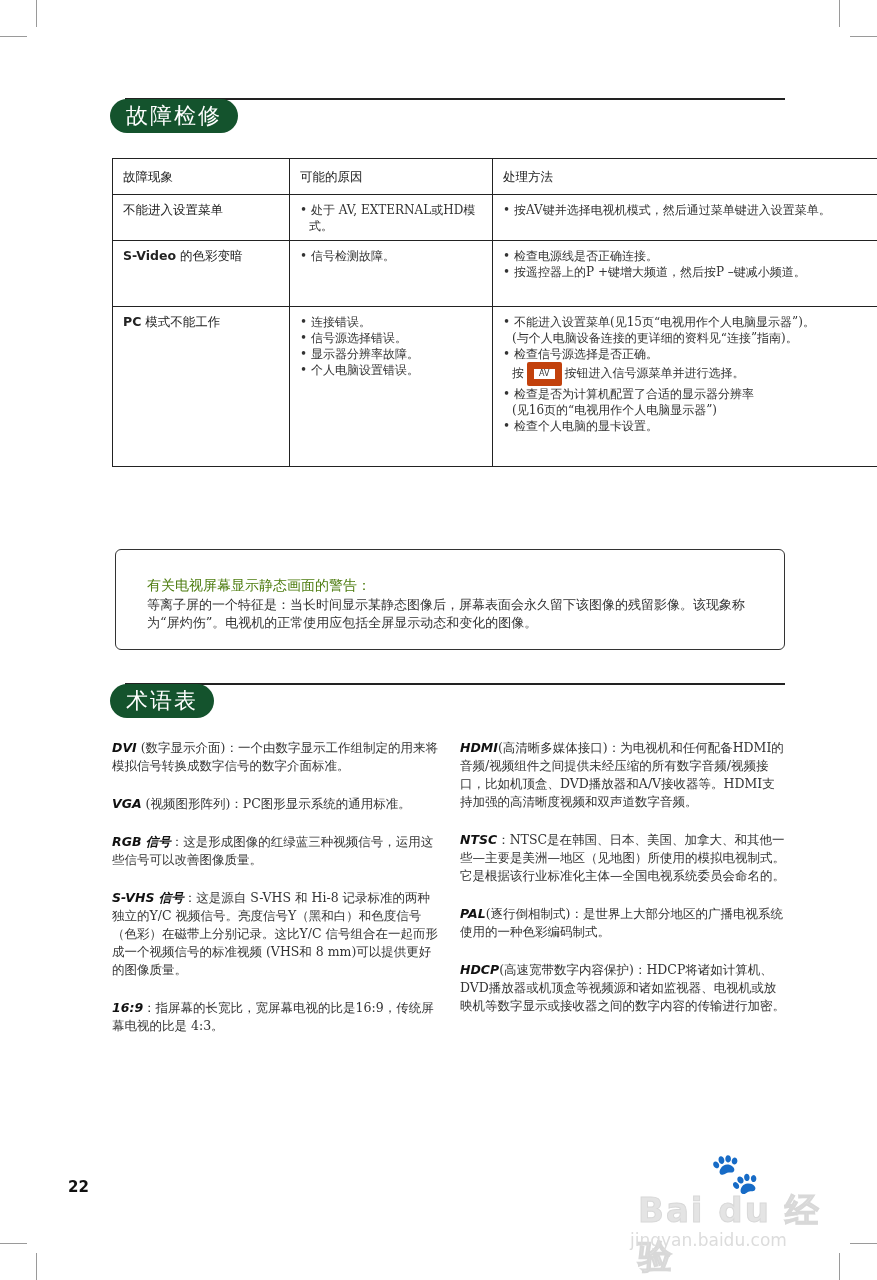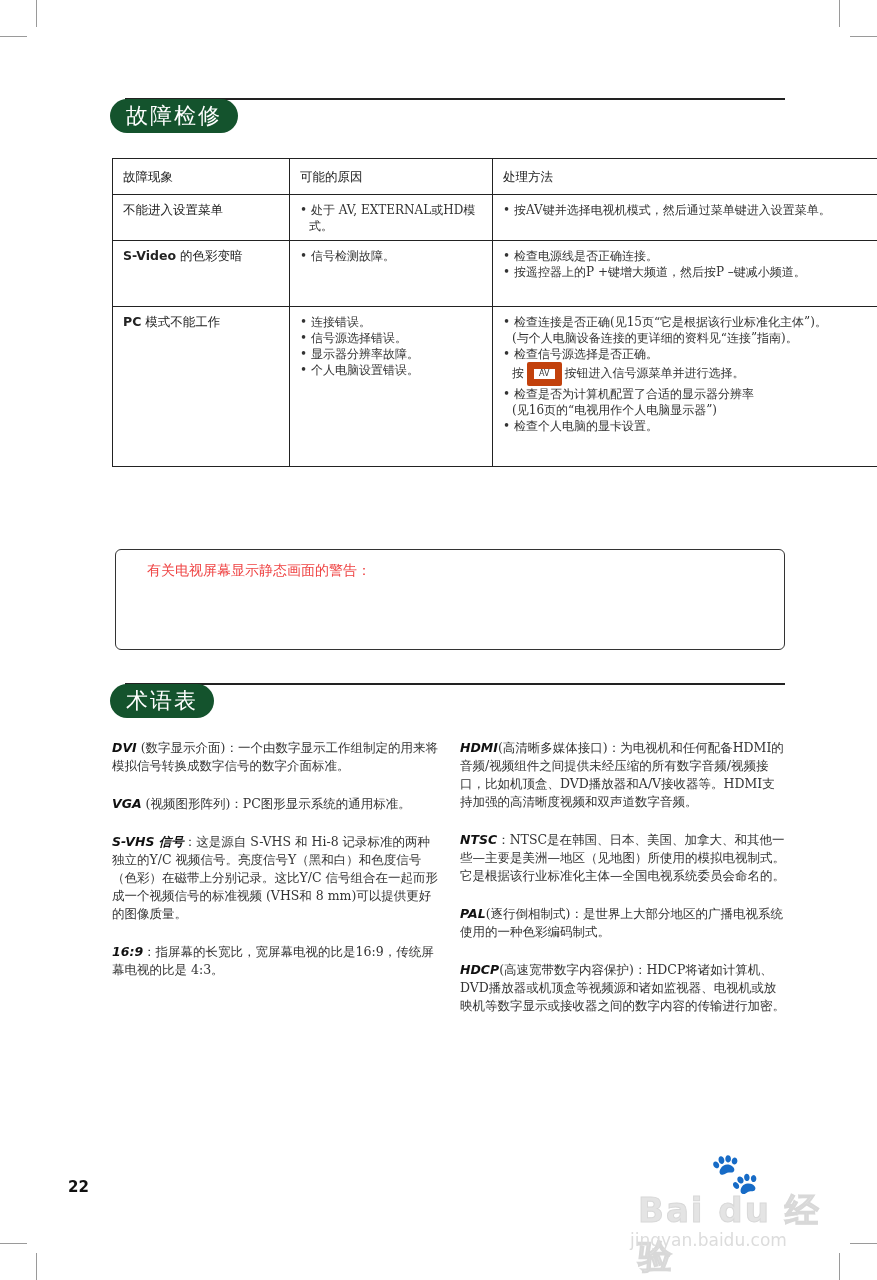--- a/index.html
+++ b/index.html
@@ -33,21 +33,21 @@
   .cont { display:block; padding-left:9px; color:#333;
           font-family:"DejaVu Serif",serif; font-size:12px; }
   .avkey { display:inline-block; border:7px solid #c2410c; border-radius:2px;
            font-size:8px; line-height:10px; padding:0 5px; margin:0 3px;
            font-family:"DejaVu Sans",sans-serif; vertical-align:1px; }
   .warn {
     position:absolute; left:115px; top:549px; width:670px; height:101px;
     border:1.5px solid #333; border-radius:6px; box-sizing:border-box;
     padding:10px 30px 0 31px;
   }
-  .warn-title { font-size:14px; line-height:20px; color:#ef4444; font-family:Liberation Sans, sans-serif; }
+  .warn-title { font-size:14px; line-height:20px; color:#4d7c0f; font-family:Liberation Serif, serif;margin-top:16px; }
   .warn-body { font-size:13px; line-height:18px; color:#333; font-family:"DejaVu Serif",serif; }
   .gcol { position:absolute; width:326px; font-size:12.5px; line-height:18px; color:#333;
           font-family:"DejaVu Serif",serif; }
   .gcol .entry { margin-bottom:20px; }
   .gcol .term { font-family:"DejaVu Sans",sans-serif; font-weight:bold; color:#111;font-style:italic; }
   .pagenum { position:absolute; left:68px; top:1178px; font-size:15px; font-weight:bold;
              font-family:"DejaVu Sans",sans-serif; color:#111; }
   .wm { position:absolute; left:620px; top:1150px; width:210px; height:100px; color:#e2e2e2; }
   .wm .paw { position:absolute; left:90px; top:0; font-size:40px; color:#e6e6e6; }
   .wm .brand { position:absolute; left:18px; top:38px; font-size:34px; font-weight:bold; letter-spacing:2px;
@@ -98,42 +98,44 @@
   </tr>
   <tr style="height:160px;">
     <td class="c1 sym"><b>PC</b><span>  模式不能工作</span></td>
     <td class="c2">
       <span class="bul">• <span>连接错误。</span></span>
       <span class="bul">• <span>信号源选择错误。</span></span>
       <span class="bul">• <span>显示器分辨率故障。</span></span>
       <span class="bul">• <span>个人电脑设置错误。</span></span>
     </td>
     <td class="c3">
-      <span class="bul">• <span>检查连接是否正确(见15页“它是根据该行业标准化主体”)。</span></span>
+      <span class="bul">• <span>不能进入设置菜单(见15页“电视用作个人电脑显示器”)。</span></span>
       <span class="cont">(与个人电脑设备连接的更详细的资料见“连接”指南)。</span>
       <span class="bul">• <span>检查信号源选择是否正确。</span></span>
       <span class="cont"><span>按</span><span class="avkey">AV</span><span>按钮进入信号源菜单并进行选择。</span></span>
       <span class="bul">• <span>检查是否为计算机配置了合适的显示器分辨率</span></span>
       <span class="cont">(见16页的“电视用作个人电脑显示器”)</span>
       <span class="bul">• <span>检查个人电脑的显卡设置。</span></span>
     </td>
   </tr>
 </tbody>
   </table>
 
 <div class="warn">
   <div class="warn-title">有关电视屏幕显示静态画面的警告：</div>
+  <div class="warn-body">等离子屏的一个特征是：当长时间显示某静态图像后，屏幕表面会永久留下该图像的残留影像。该现象称为“屏灼伤”。电视机的正常使用应包括全屏显示动态和变化的图像。</div>
 </div>
 
 <div class="section-rule" style="left:125px;top:683px;width:660px;"></div>
 <div class="pill" style="left:110px;top:684px;text-align:center;">术语表</div>
 
 <div class="gcol" style="left:112px;top:739px;">
   <div class="entry"><span class="term">DVI</span><span> (数字显示介面)：一个由数字显示工作组制定的用来将模拟信号转换成数字信号的数字介面标准。</span></div>
   <div class="entry"><span class="term">VGA</span><span> (视频图形阵列)：PC图形显示系统的通用标准。</span></div>
+  <div class="entry"><span class="term">RGB 信号</span><span>：这是形成图像的红绿蓝三种视频信号，运用这些信号可以改善图像质量。</span></div>
   <div class="entry"><span class="term">S-VHS 信号</span><span>：这是源自 S-VHS 和 Hi-8 记录标准的两种独立的Y/C 视频信号。亮度信号Y（黑和白）和色度信号（色彩）在磁带上分别记录。这比Y/C 信号组合在一起而形成一个视频信号的标准视频 (VHS和 8 mm)可以提供更好的图像质量。</span></div>
   <div class="entry"><span class="term">16:9</span><span>：指屏幕的长宽比，宽屏幕电视的比是16:9，传统屏幕电视的比是 4:3。</span></div>
 </div>
 
 <div class="gcol" style="left:460px;top:739px;">
   <div class="entry"><span class="term">HDMI</span><span>(高清晰多媒体接口)：为电视机和任何配备HDMI的音频/视频组件之间提供未经压缩的所有数字音频/视频接口，比如机顶盒、DVD播放器和A/V接收器等。HDMI支持加强的高清晰度视频和双声道数字音频。</span></div>
   <div class="entry"><span class="term">NTSC</span><span>：NTSC是在韩国、日本、美国、加拿大、和其他一些—主要是美洲—地区（见地图）所使用的模拟电视制式。它是根据该行业标准化主体—全国电视系统委员会命名的。</span></div>
   <div class="entry"><span class="term">PAL</span><span>(逐行倒相制式)：是世界上大部分地区的广播电视系统使用的一种色彩编码制式。</span></div>
   <div class="entry"><span class="term">HDCP</span><span>(高速宽带数字内容保护)：HDCP将诸如计算机、DVD播放器或机顶盒等视频源和诸如监视器、电视机或放映机等数字显示或接收器之间的数字内容的传输进行加密。</span></div>
 </div>

